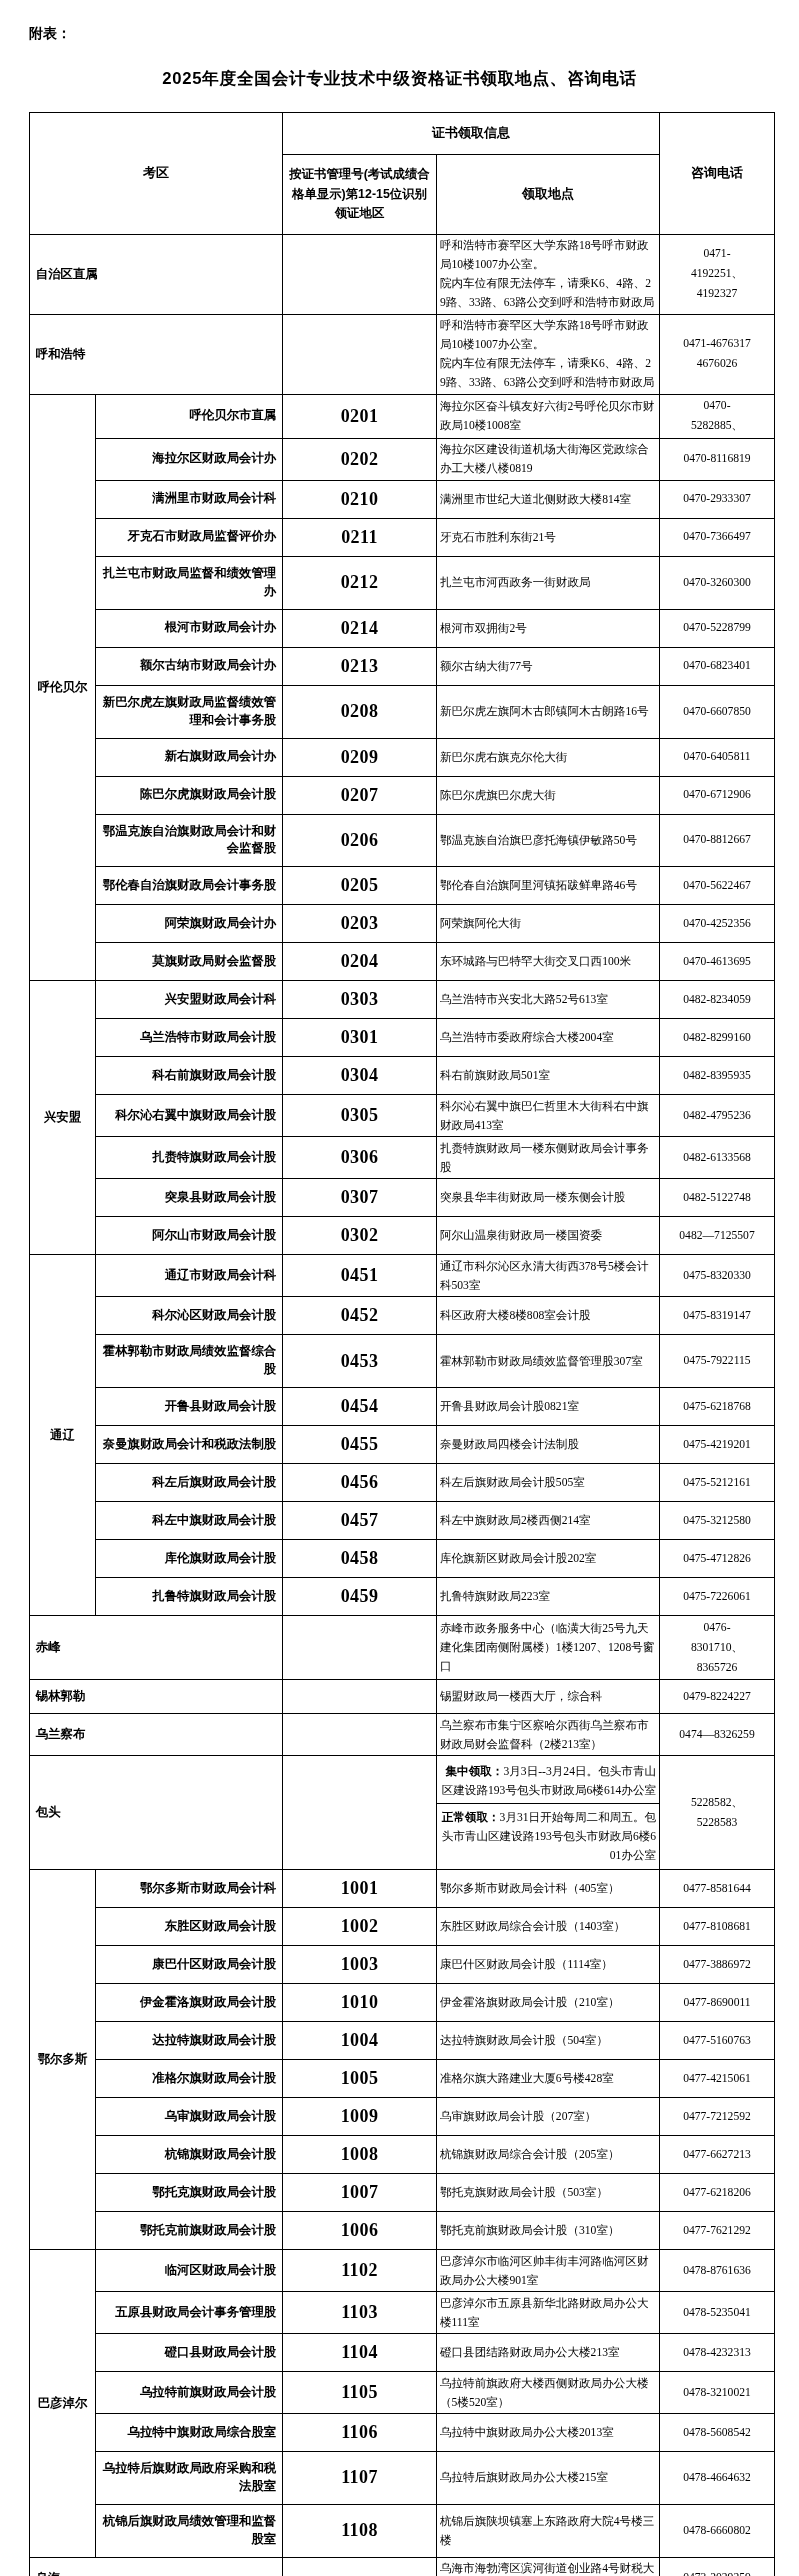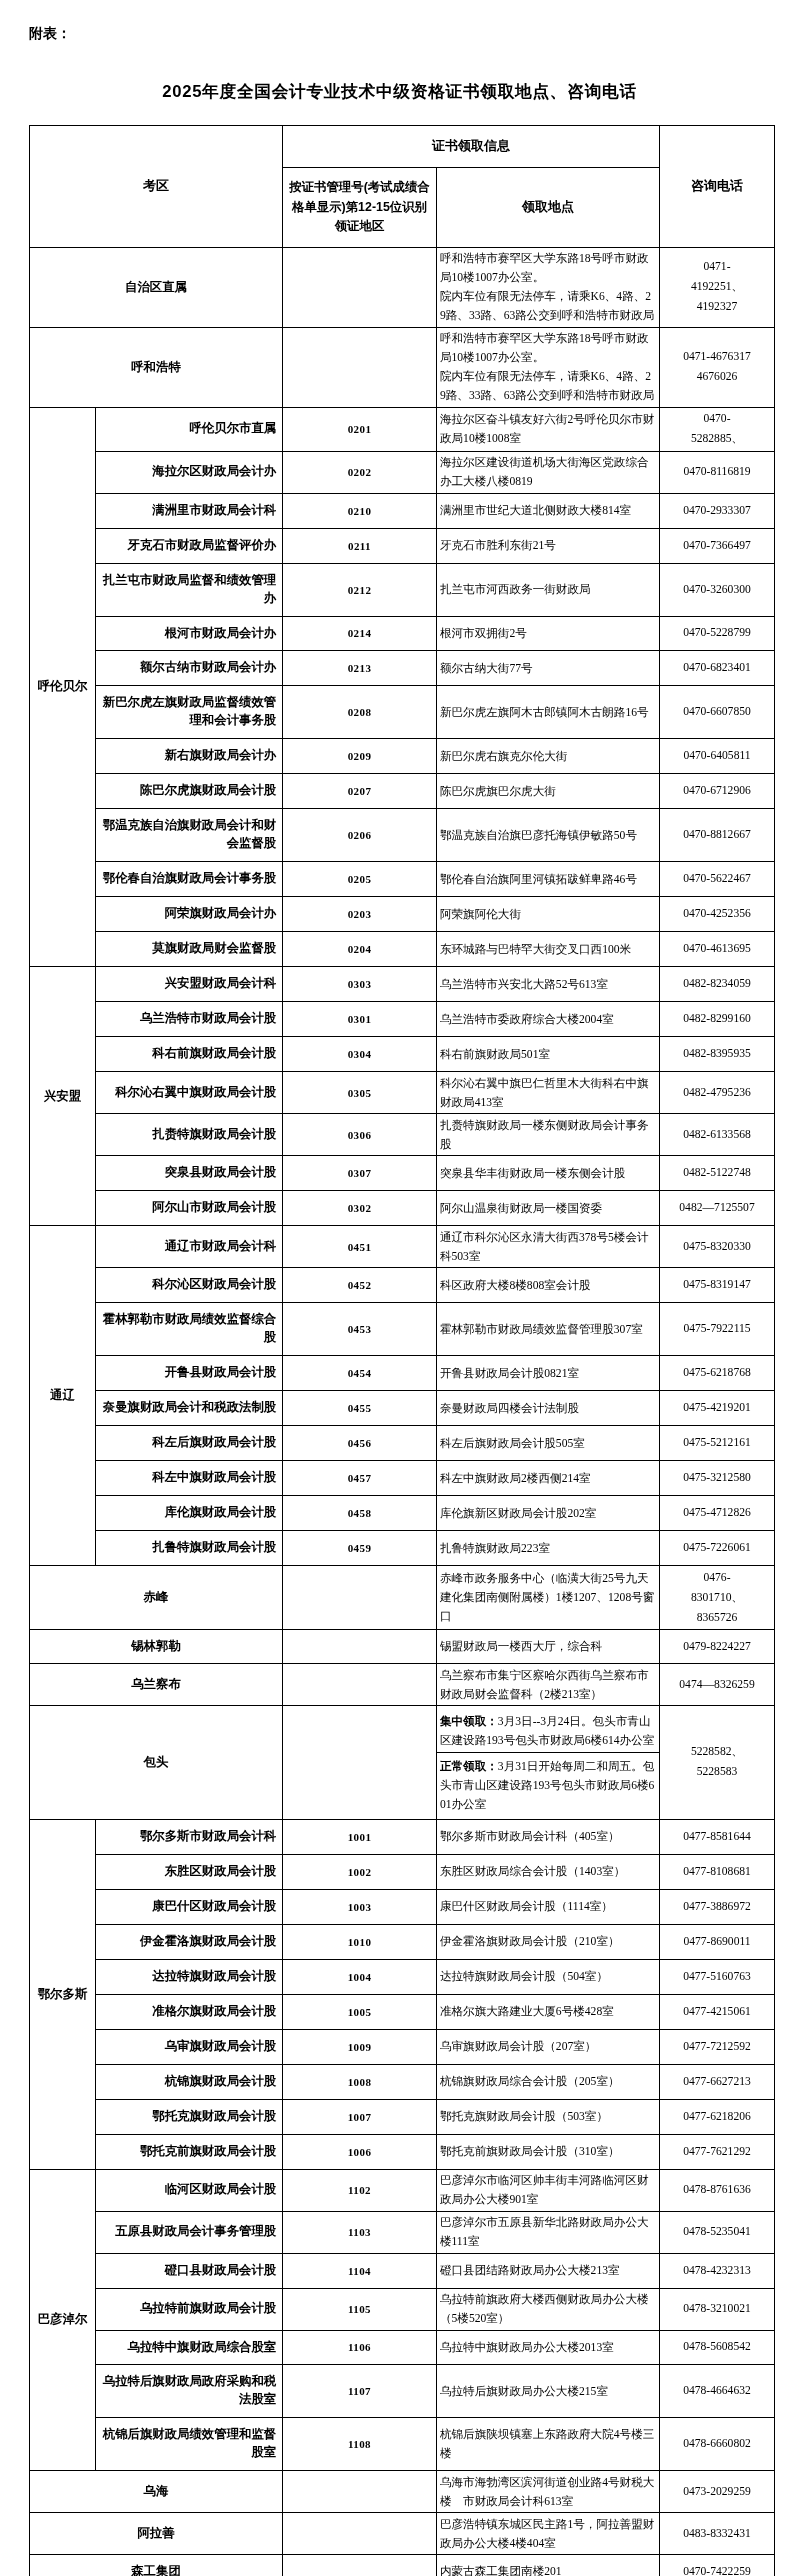--- a/index.html
+++ b/index.html
@@ -1,31 +1,31 @@
 <!DOCTYPE html>
 <html style="font-size:11.6px"><head>
 <meta charset="utf-8">
 <style>
   html,body{margin:0;padding:0;background:#fff;}
   body{width:799px;height:2576px;color:#000;font-family:"Liberation Serif",serif;}
   .attach{margin:25px 0 8px 29px;font-size:14px;font-weight:bold;font-family:"Liberation Sans",sans-serif;}
-  .title{margin-top:37px;text-align:center;font-size:16.7px;font-weight:bold;font-family:"Liberation Sans",sans-serif;letter-spacing:0.7px;}
+  .title{margin-top:24px;text-align:center;font-size:16.7px;font-weight:bold;font-family:"Liberation Sans",sans-serif;letter-spacing:0.7px;}
   table.pickup{border-collapse:collapse;table-layout:fixed;width:745px;margin:22px 0 0 29px;border:1.5px solid #000;}
   table.pickup th,table.pickup td{border:0.7px solid #000;vertical-align:middle;overflow:hidden;}
   thead th{font-family:"Liberation Sans",sans-serif;font-weight:bold;font-size:13px;text-align:center;padding:4.4px 5.8px;}
   th.h-certinfo{height:32px;}
   th.h-coderule{height:70px;line-height:1.55;font-size:12.4px;}
   tr.group-start td{border-top:1.5px solid #000;}
   td.region-label{font-family:Liberation Serif, serif;font-weight:bold;font-size:12.4px;text-align:center;padding:7.3px 1.5px;}
   td.office-name{font-family:"Liberation Sans",sans-serif;font-weight:bold;font-size:12.4px;text-align:right;padding:8px 5.8px;line-height:1.45;}
-  td.single-name{font-family:"Liberation Sans",sans-serif;font-weight:bold;font-size:12.4px;text-align:center;padding:8px 5.8px;}
-  td.code{font-weight:bold;font-size:11px;text-align:center;padding:8px 2.9px;letter-spacing:0.4px;}
+  td.single-name{font-family:"Liberation Sans",sans-serif;font-weight:bold;font-size:12.4px;padding:8px 5.8px;}
+  td.code{font-weight:bold;font-size:18px;text-align:center;padding:8px 2.9px;letter-spacing:0.4px;}
   td.addr{font-size:11.6px;text-align:left;padding:1.5px 2.9px;line-height:19px;white-space:pre-line;word-break:break-all;}
   td.phone{font-size:11.6px;text-align:center;padding:1.5px 2.2px;line-height:20px;white-space:pre-line;word-break:break-all;}
-  .addr-part{padding:2.9px 2.9px;margin:0 -2.9px;line-height:19px;word-break:break-all;}
+  .addr-part{padding:2.9px 2.9px;margin:0 -2.9px;line-height:19px;word-break:break-all;text-align:right;}
   .addr-part + .addr-part{border-top:0.7px solid #000;}
   .addr-part b{font-family:"Liberation Sans",sans-serif;}
   .note{margin:11.6px 0 0 29px;width:741px;font-family:"Liberation Sans",sans-serif;font-weight:600;font-size:13.5px;line-height:1.75;text-align:justify;}
 </style>
 </head>
 <body>
 
 <div class="attach">附表：</div>
 <div class="title">2025年度全国会计专业技术中级资格证书领取地点、咨询电话</div>
 

